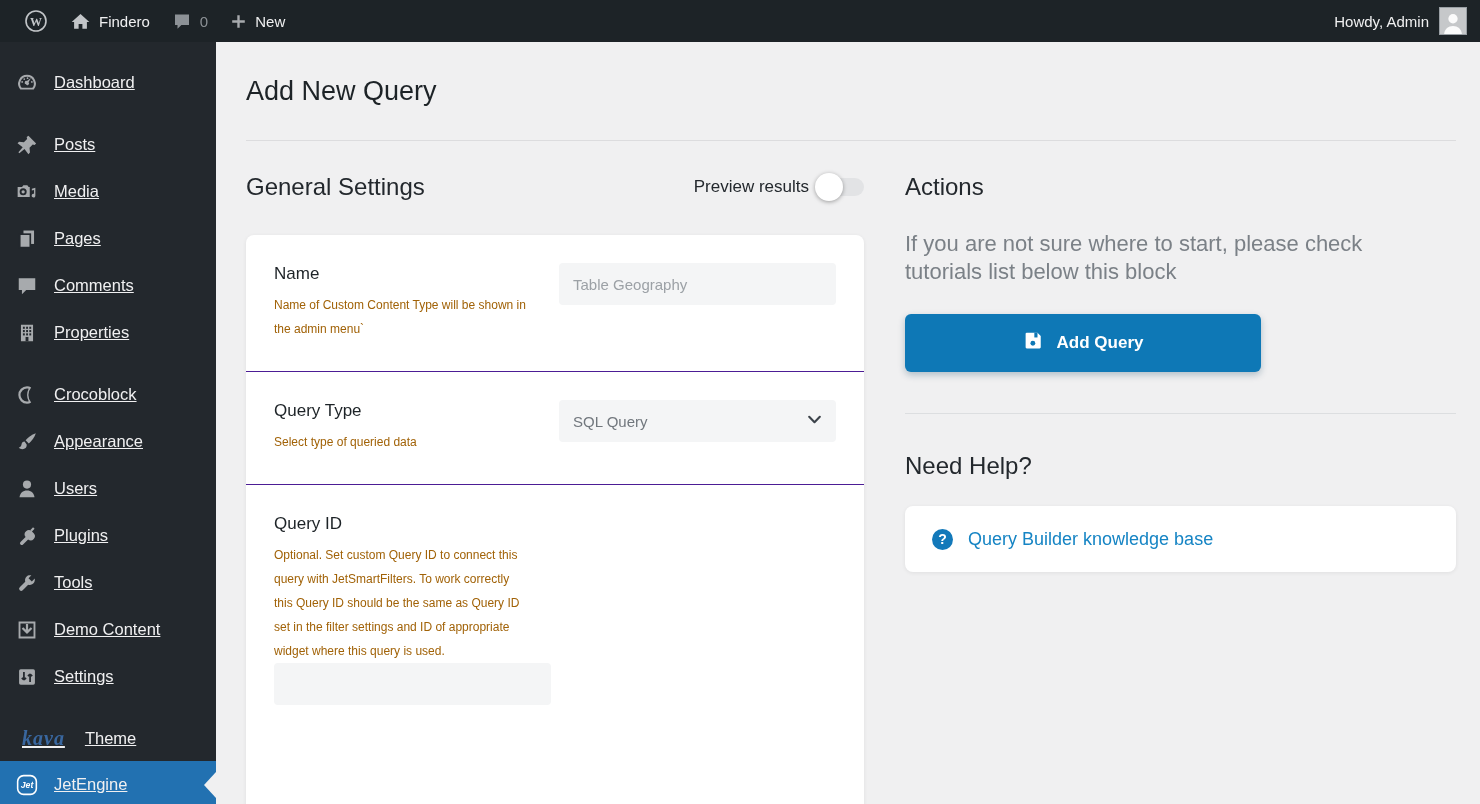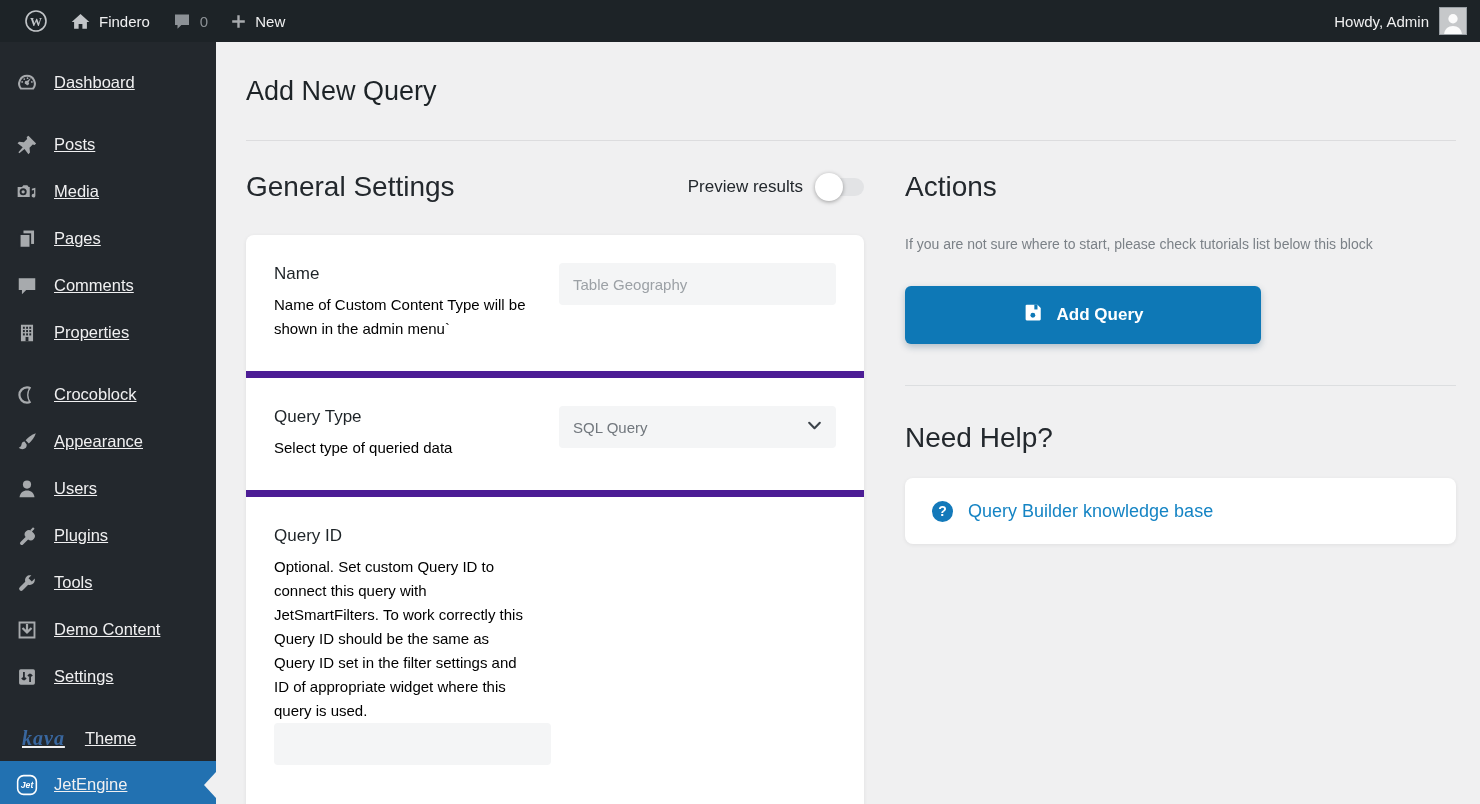--- a/index.html
+++ b/index.html
@@ -58,55 +58,55 @@
   .content {
     position: absolute; top: 42px; left: 216px; right: 0; bottom: 0;
     background: #f0f0f1; padding: 33px 24px 0 30px;
   }
   .page-title { font-size: 27px; font-weight: 400; color: #1d2327; line-height: 32px; }
   .page-divider { margin-top: 33px; border-bottom: 1px solid #dcdcde; }
   .columns { display: flex; margin-top: 31px; }
   .left-col { width: 618px; flex: 0 0 618px; }
   .right-col { margin-left: 41px; width: 551px; }
 
-  .section-title { font-size: 28px; font-weight: 400; color: #23282d; line-height: 29px; }
+  .section-title { font-size: 24px; font-weight: 400; color: #23282d; line-height: 29px; }
 
   .gs-header { display: flex; align-items: center; justify-content: space-between; }
-  .toggle-wrap { display: flex; align-items: center; gap: 15px; }
+  .toggle-wrap { display: flex; align-items: center; gap: 9px; }
   .toggle-label { font-size: 17px; color: #23282d; }
   .toggle { position: relative; width: 46px; height: 18px; background: #e2e3e5; border-radius: 10px; cursor: pointer; }
   .toggle .knob {
     position: absolute; left: -3px; top: -5px; width: 28px; height: 28px;
     background: #ffffff; border-radius: 50%; box-shadow: 0 1px 4px rgba(0,0,0,.35);
   }
 
   .card {
     background: #ffffff; border-radius: 8px; margin-top: 34px;
     box-shadow: 0 1px 4px rgba(0,0,0,.07);
   }
-  .field-row { display: flex; justify-content: space-between; padding: 28px 28px 30px 28px; border-bottom: 7px solid #4c1d95; }
+  .field-row { display: flex; justify-content: space-between; padding: 28px 28px 30px 28px; border-bottom: 1px solid #4c1d95; }
   .field-row:last-child { border-bottom: none; flex-direction: column; }
   .field-info { width: 255px; }
   .field-label { font-size: 17px; color: #1d2327; margin-bottom: 8px; line-height: 22px; }
-  .field-desc { font-size: 15px; color: #000000; line-height: 24px; }
+  .field-desc { font-size: 12px; color: #a16207; line-height: 24px; }
   .field-control { width: 277px; flex: 0 0 277px; }
   .text-input {
     width: 100%; height: 42px; background: #f4f5f6; border: none; border-radius: 4px;
     padding: 0 14px; font-size: 15px; color: #3c434a; outline: none;
     font-family: "Liberation Sans", "DejaVu Sans", sans-serif;
   }
   .text-input::placeholder { color: #9ca1a6; opacity: 1; }
   .select {
     width: 100%; height: 42px; background: #f4f5f6; border-radius: 4px;
     display: flex; align-items: center; justify-content: space-between;
     padding: 0 13px 0 14px; cursor: pointer;
   }
   .select-value { font-size: 15px; color: #71777d; }
 
-  .actions-note { margin-top: 29px; font-size: 14px; color: #7b8187; line-height: 28px; max-width: 528px; }
+  .actions-note { margin-top: 29px; font-size: 22px; color: #7b8187; line-height: 28px; max-width: 528px; }
   .btn-add {
     margin-top: 28px; width: 356px; height: 58px; background: #0e78b6; border: none;
     border-radius: 6px; color: #ffffff; font-size: 17px; font-weight: bold;
     display: flex; align-items: center; justify-content: center; gap: 13px; cursor: pointer;
     box-shadow: 0 3px 7px rgba(10,60,95,.28);
     font-family: "Liberation Sans", "DejaVu Sans", sans-serif;
   }
   .right-divider { margin-top: 41px; border-bottom: 1px solid #dcdee0; }
   .help-title { margin-top: 37px; }
   .help-card {

